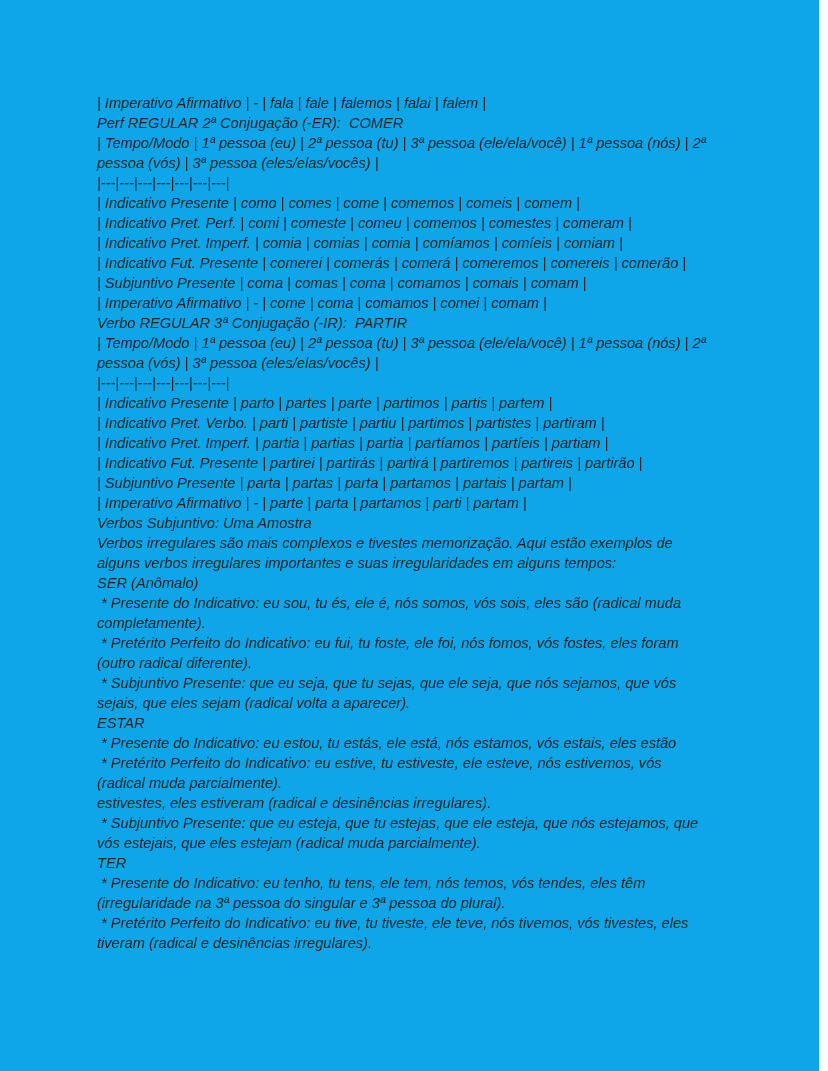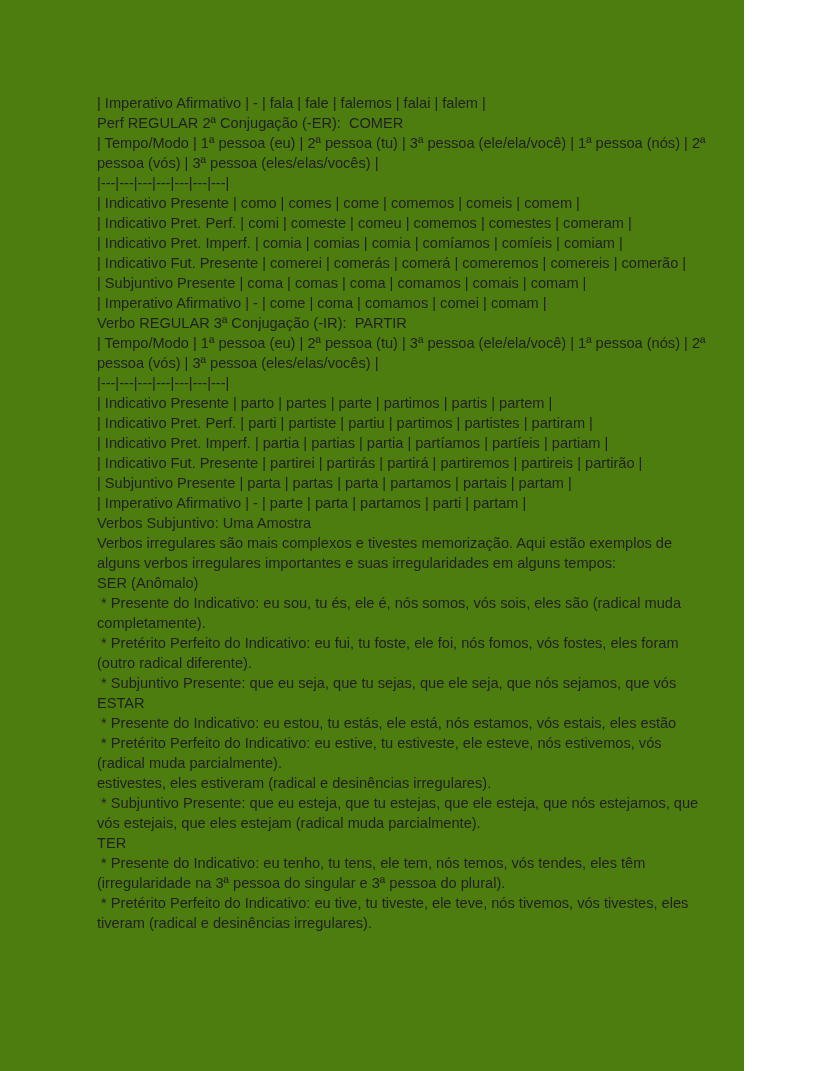--- a/index.html
+++ b/index.html
@@ -6,23 +6,24 @@
   body {
     width: 828px;
     height: 1071px;
     background: #ffffff;
     position: relative;
     overflow: hidden;
   }
   .page {
     position: absolute;
     left: 0; top: 0;
-    width: 744px;
+    width: 819px;
     height: 1071px;
-    background: #4d7c0f;
+    background: #0ea5e9;
+    font-style: italic;
   }
   .doc-text {
     position: absolute;
     left: 97px;
     top: 93px;
     font-family: "Liberation Sans", "DejaVu Sans", sans-serif;
     font-size: 14.6px;
     line-height: 20px;
     color: #212121;
     font-weight: 400;
@@ -46,34 +47,35 @@
     <div class="line">| Indicativo Pret. Perf. | comi | comeste | comeu | comemos | comestes | comeram |</div>
     <div class="line">| Indicativo Pret. Imperf. | comia | comias | comia | comíamos | comíeis | comiam |</div>
     <div class="line">| Indicativo Fut. Presente | comerei | comerás | comerá | comeremos | comereis | comerão |</div>
     <div class="line">| Subjuntivo Presente | coma | comas | coma | comamos | comais | comam |</div>
     <div class="line">| Imperativo Afirmativo | - | come | coma | comamos | comei | comam |</div>
     <div class="line">Verbo REGULAR 3ª Conjugação (-IR):  PARTIR</div>
     <div class="line">| Tempo/Modo | 1ª pessoa (eu) | 2ª pessoa (tu) | 3ª pessoa (ele/ela/você) | 1ª pessoa (nós) | 2ª</div>
     <div class="line">pessoa (vós) | 3ª pessoa (eles/elas/vocês) |</div>
     <div class="line">|---|---|---|---|---|---|---|</div>
     <div class="line">| Indicativo Presente | parto | partes | parte | partimos | partis | partem |</div>
-    <div class="line">| Indicativo Pret. Perf. | parti | partiste | partiu | partimos | partistes | partiram |</div>
+    <div class="line">| Indicativo Pret. Verbo. | parti | partiste | partiu | partimos | partistes | partiram |</div>
     <div class="line">| Indicativo Pret. Imperf. | partia | partias | partia | partíamos | partíeis | partiam |</div>
     <div class="line">| Indicativo Fut. Presente | partirei | partirás | partirá | partiremos | partireis | partirão |</div>
     <div class="line">| Subjuntivo Presente | parta | partas | parta | partamos | partais | partam |</div>
     <div class="line">| Imperativo Afirmativo | - | parte | parta | partamos | parti | partam |</div>
     <div class="line">Verbos Subjuntivo: Uma Amostra</div>
     <div class="line">Verbos irregulares são mais complexos e tivestes memorização. Aqui estão exemplos de</div>
     <div class="line">alguns verbos irregulares importantes e suas irregularidades em alguns tempos:</div>
     <div class="line">SER (Anômalo)</div>
     <div class="line"> * Presente do Indicativo: eu sou, tu és, ele é, nós somos, vós sois, eles são (radical muda</div>
     <div class="line">completamente).</div>
     <div class="line"> * Pretérito Perfeito do Indicativo: eu fui, tu foste, ele foi, nós fomos, vós fostes, eles foram</div>
     <div class="line">(outro radical diferente).</div>
     <div class="line"> * Subjuntivo Presente: que eu seja, que tu sejas, que ele seja, que nós sejamos, que vós</div>
+    <div class="line">sejais, que eles sejam (radical volta a aparecer).</div>
     <div class="line">ESTAR</div>
     <div class="line"> * Presente do Indicativo: eu estou, tu estás, ele está, nós estamos, vós estais, eles estão</div>
     <div class="line"> * Pretérito Perfeito do Indicativo: eu estive, tu estiveste, ele esteve, nós estivemos, vós</div>
     <div class="line">(radical muda parcialmente).</div>
     <div class="line">estivestes, eles estiveram (radical e desinências irregulares).</div>
     <div class="line"> * Subjuntivo Presente: que eu esteja, que tu estejas, que ele esteja, que nós estejamos, que</div>
     <div class="line">vós estejais, que eles estejam (radical muda parcialmente).</div>
     <div class="line">TER</div>
     <div class="line"> * Presente do Indicativo: eu tenho, tu tens, ele tem, nós temos, vós tendes, eles têm</div>
     <div class="line">(irregularidade na 3ª pessoa do singular e 3ª pessoa do plural).</div>

